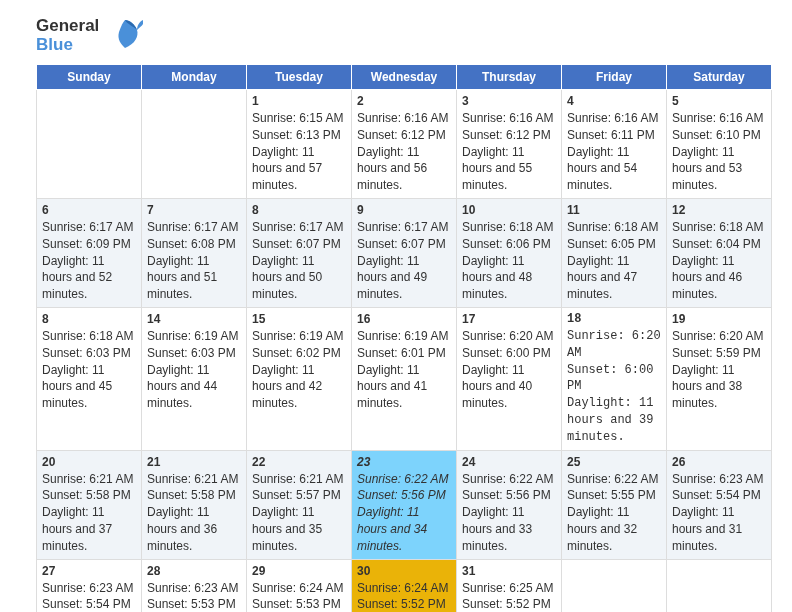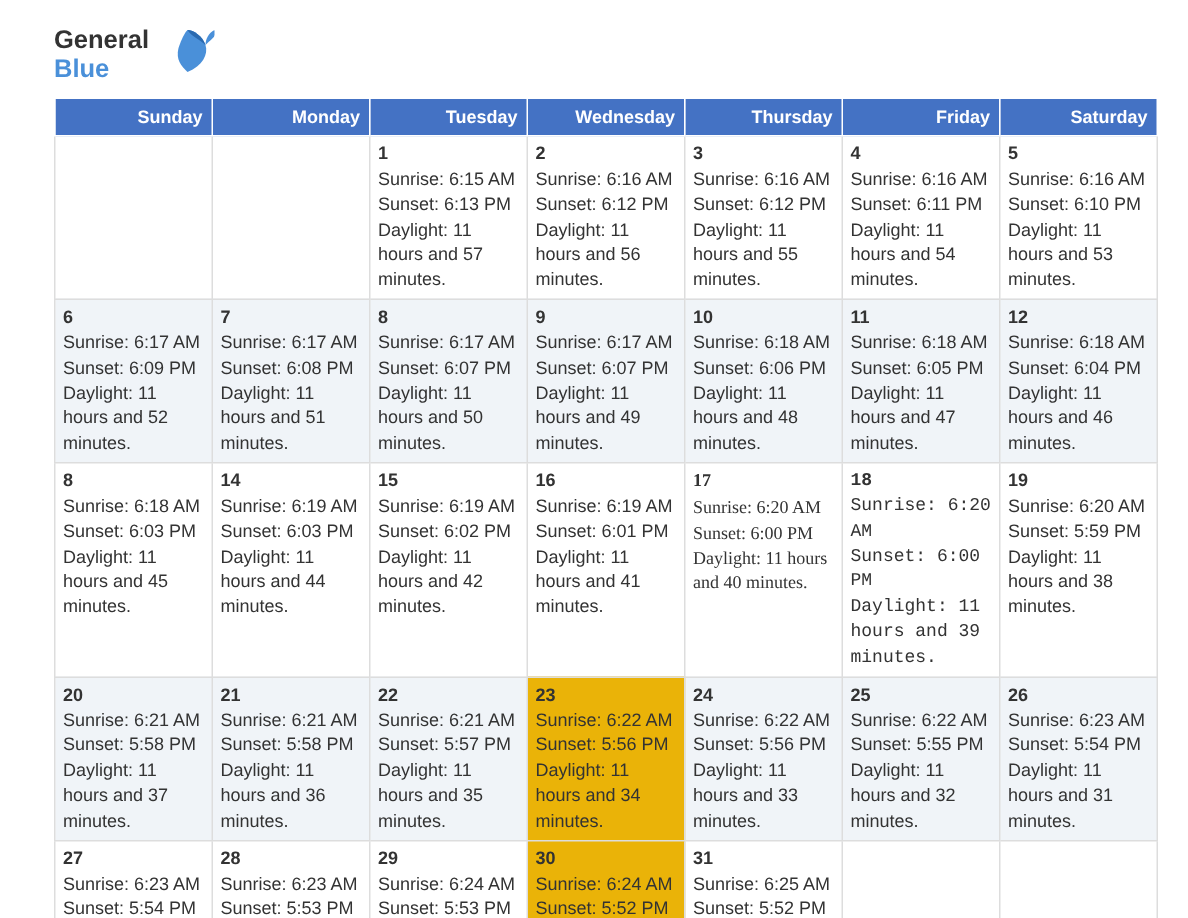--- a/index.html
+++ b/index.html
@@ -48,21 +48,21 @@
     }
     .calendar {
       flex: 1;
       border-collapse: collapse;
       width: 100%;
       table-layout: fixed;
     }
     .calendar thead tr th {
       background-color: #4472c4;
       color: #fff;
-      text-align: right;
+      text-align: center;
       padding: 5px 6px;
       font-size: 12px;
       font-weight: bold;
       border: 1px solid #fff;
     }
     .calendar tbody tr td {
       vertical-align: top;
       padding: 4px 5px;
       font-size: 10px;
       color: #333;
@@ -191,21 +191,21 @@
             <div class="day-info">Sunrise: 6:19 AM<br>Sunset: 6:03 PM<br>Daylight: 11 hours and 44 minutes.</div>
           </td>
           <td style="background: rgb(255, 255, 255);">
             <span class="day-number">15</span>
             <div class="day-info">Sunrise: 6:19 AM<br>Sunset: 6:02 PM<br>Daylight: 11 hours and 42 minutes.</div>
           </td>
           <td style="background: rgb(255, 255, 255); margin-left: 40px;">
             <span class="day-number">16</span>
             <div class="day-info">Sunrise: 6:19 AM<br>Sunset: 6:01 PM<br>Daylight: 11 hours and 41 minutes.</div>
           </td>
-          <td style="background: rgb(255, 255, 255); font-family: Liberation Serif, serif;">
+          <td style="background: rgb(255, 255, 255);">
             <span class="day-number">17</span>
             <div class="day-info">Sunrise: 6:20 AM<br>Sunset: 6:00 PM<br>Daylight: 11 hours and 40 minutes.</div>
           </td>
           <td style="background: rgb(255, 255, 255); font-family: Liberation Mono, monospace;">
             <span class="day-number">18</span>
             <div class="day-info">Sunrise: 6:20 AM<br>Sunset: 6:00 PM<br>Daylight: 11 hours and 39 minutes.</div>
           </td>
           <td style="background: rgb(255, 255, 255);">
             <span class="day-number">19</span>
             <div class="day-info">Sunrise: 6:20 AM<br>Sunset: 5:59 PM<br>Daylight: 11 hours and 38 minutes.</div>
@@ -217,21 +217,21 @@
             <div class="day-info">Sunrise: 6:21 AM<br>Sunset: 5:58 PM<br>Daylight: 11 hours and 37 minutes.</div>
           </td>
           <td style="background: rgb(240, 244, 248);">
             <span class="day-number">21</span>
             <div class="day-info">Sunrise: 6:21 AM<br>Sunset: 5:58 PM<br>Daylight: 11 hours and 36 minutes.</div>
           </td>
           <td style="background: rgb(240, 244, 248);">
             <span class="day-number">22</span>
             <div class="day-info">Sunrise: 6:21 AM<br>Sunset: 5:57 PM<br>Daylight: 11 hours and 35 minutes.</div>
           </td>
-          <td style="background: #eab308;">
+          <td style="background: #7dd3fc; font-style: italic;">
             <span class="day-number">23</span>
             <div class="day-info">Sunrise: 6:22 AM<br>Sunset: 5:56 PM<br>Daylight: 11 hours and 34 minutes.</div>
           </td>
           <td style="background: rgb(240, 244, 248);">
             <span class="day-number">24</span>
             <div class="day-info">Sunrise: 6:22 AM<br>Sunset: 5:56 PM<br>Daylight: 11 hours and 33 minutes.</div>
           </td>
           <td style="background: rgb(240, 244, 248);">
             <span class="day-number">25</span>
             <div class="day-info">Sunrise: 6:22 AM<br>Sunset: 5:55 PM<br>Daylight: 11 hours and 32 minutes.</div>

